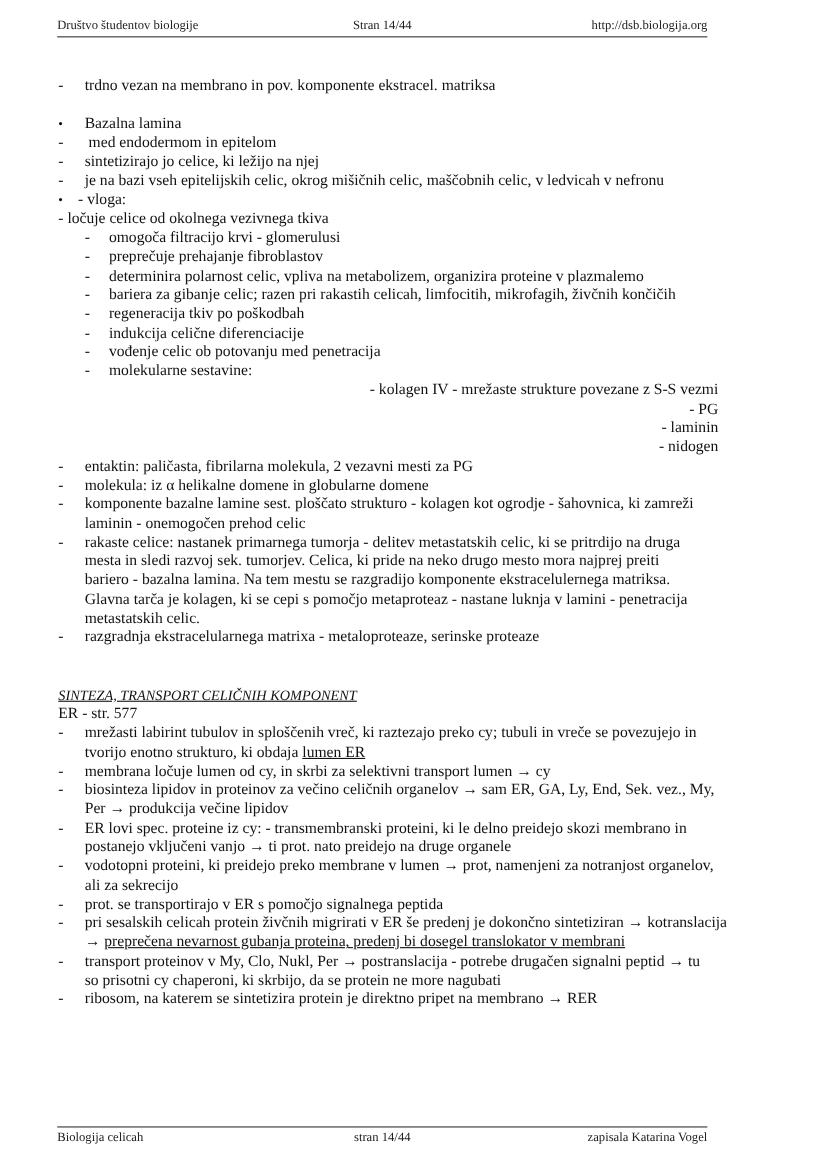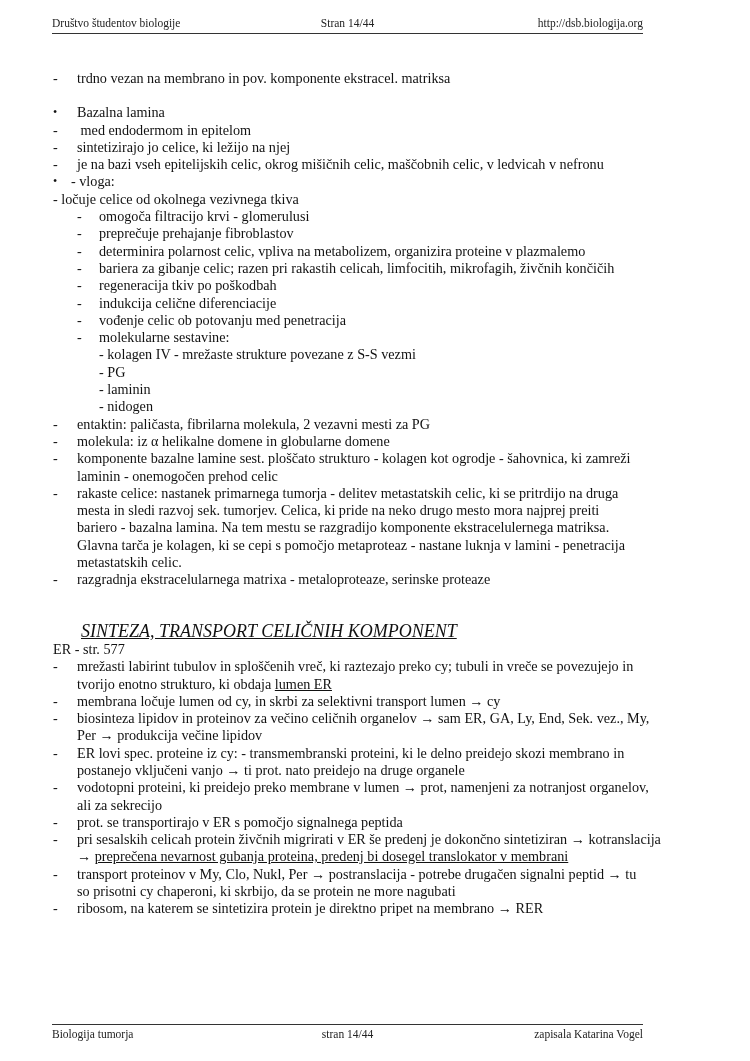--- a/index.html
+++ b/index.html
@@ -19,27 +19,27 @@
   .l { left: 0; }
   .c { left: 50%; transform: translateX(-50%); }
   .r { right: 0; }
 
   .content { position: absolute; left: 53px; top: 70px; width: 600px; font-size: 14.2px; line-height: 17.3px; }
   .row { position: relative; padding-left: 24px; }
   .row .mk { position: absolute; left: 0; top: 0; }
   .row.sub { padding-left: 46px; }
   .row.sub .mk { left: 24px; }
   .row.plain { padding-left: 0; }
-  .row.deep { padding-left: 46px; }
+  .row.deep { padding-left: 46px; text-align: right; }
   .gap { height: 17px; }
   .gap2 { height: 34px; }
   b { font-weight: normal; }
   u { text-decoration: underline; }
   .section {
-    font-style: italic; font-weight: normal; text-decoration: underline; font-size: 18px; margin-left: 28px;
+    font-style: italic; font-weight: normal; text-decoration: underline; font-size: 13px;
   }
   .bullet { font-size: 12px; }
 </style>
 </head>
 <body>
 
 <div class="hdr">
   <span class="l">Društvo študentov biologije</span>
   <span class="c">Stran 14/44</span>
   <span class="r">http://dsb.biologija.org</span>
@@ -85,16 +85,16 @@
   <div class="row" style="width:575px"><span class="mk">-</span><b>biosinteza lipidov in proteinov</b><span> za večino celičnih organelov → sam ER, GA, Ly, End, Sek. vez., My, Per → produkcija večine lipidov</span></div>
   <div class="row" style="width:560px"><span class="mk">-</span><span>ER lovi spec. proteine iz cy: - transmembranski proteini, ki le delno preidejo skozi membrano in postanejo vključeni vanjo → ti prot. nato preidejo na druge organele</span></div>
   <div class="row" style="width:580px"><span class="mk">-</span><span>vodotopni proteini, ki preidejo preko membrane v lumen → prot, namenjeni za notranjost organelov, ali za sekrecijo</span></div>
   <div class="row"><span class="mk">-</span><span>prot. se transportirajo v ER s pomočjo </span><b>signalnega peptida</b></div>
   <div class="row" style="width:585px"><span class="mk">-</span><span>pri sesalskih celicah protein živčnih migrirati v ER še predenj je dokončno sintetiziran → </span><b>kotranslacija →</b> <u>preprečena nevarnost gubanja proteina, predenj bi dosegel translokator v membrani</u></div>
   <div class="row" style="width:570px"><span class="mk">-</span><span>transport proteinov v My, Clo, Nukl, Per → </span><b>postranslacija -</b><span> potrebe drugačen signalni peptid → tu so prisotni cy </span><b>chaperoni</b><span>, ki skrbijo, da se protein ne more nagubati</span></div>
   <div class="row"><span class="mk">-</span><span>ribosom, na katerem se sintetizira protein je direktno pripet na membrano → </span><b>RER</b></div>
 </div>
 
 <div class="ftr">
-  <span class="l">Biologija tumorja</span>
+  <span class="l">Biologija celicah</span>
   <span class="c">stran 14/44</span>
   <span class="r">zapisala Katarina Vogel</span>
 </div>
 
 </body></html>

